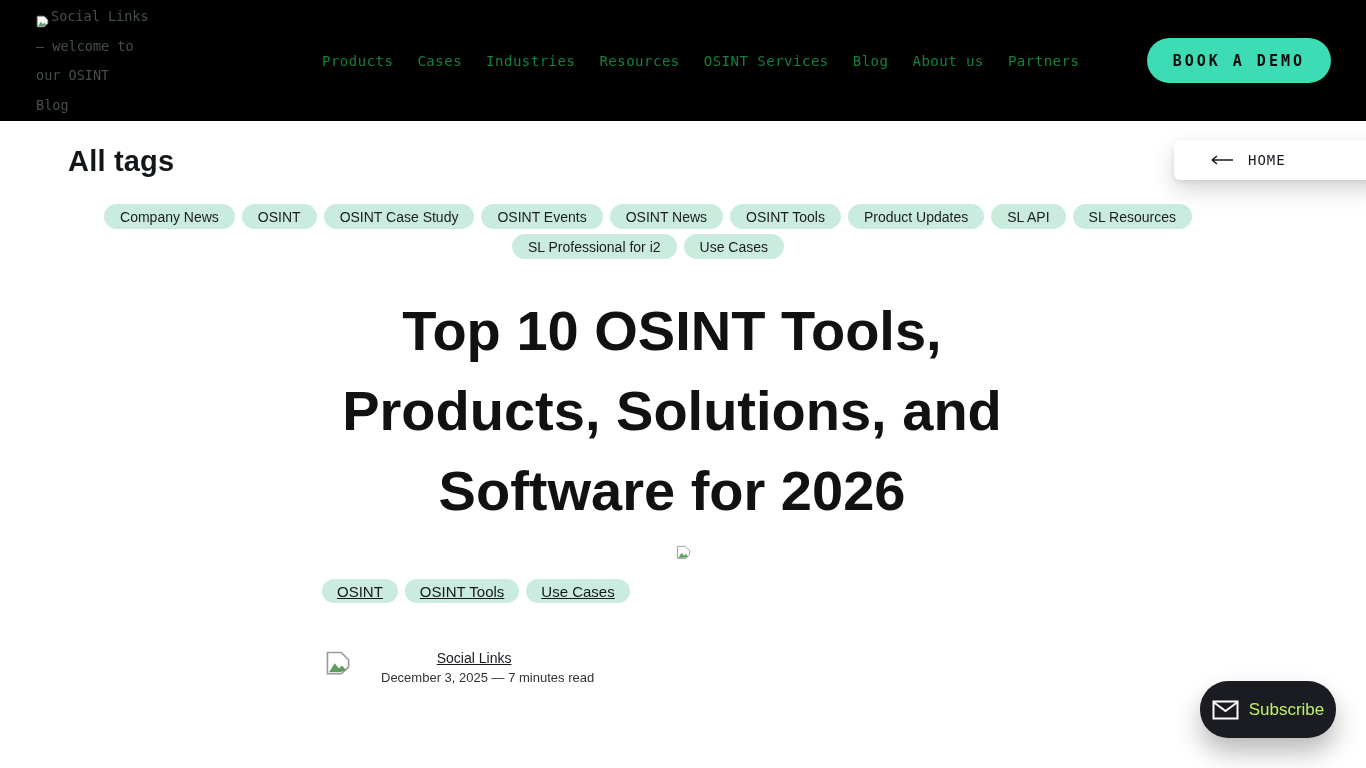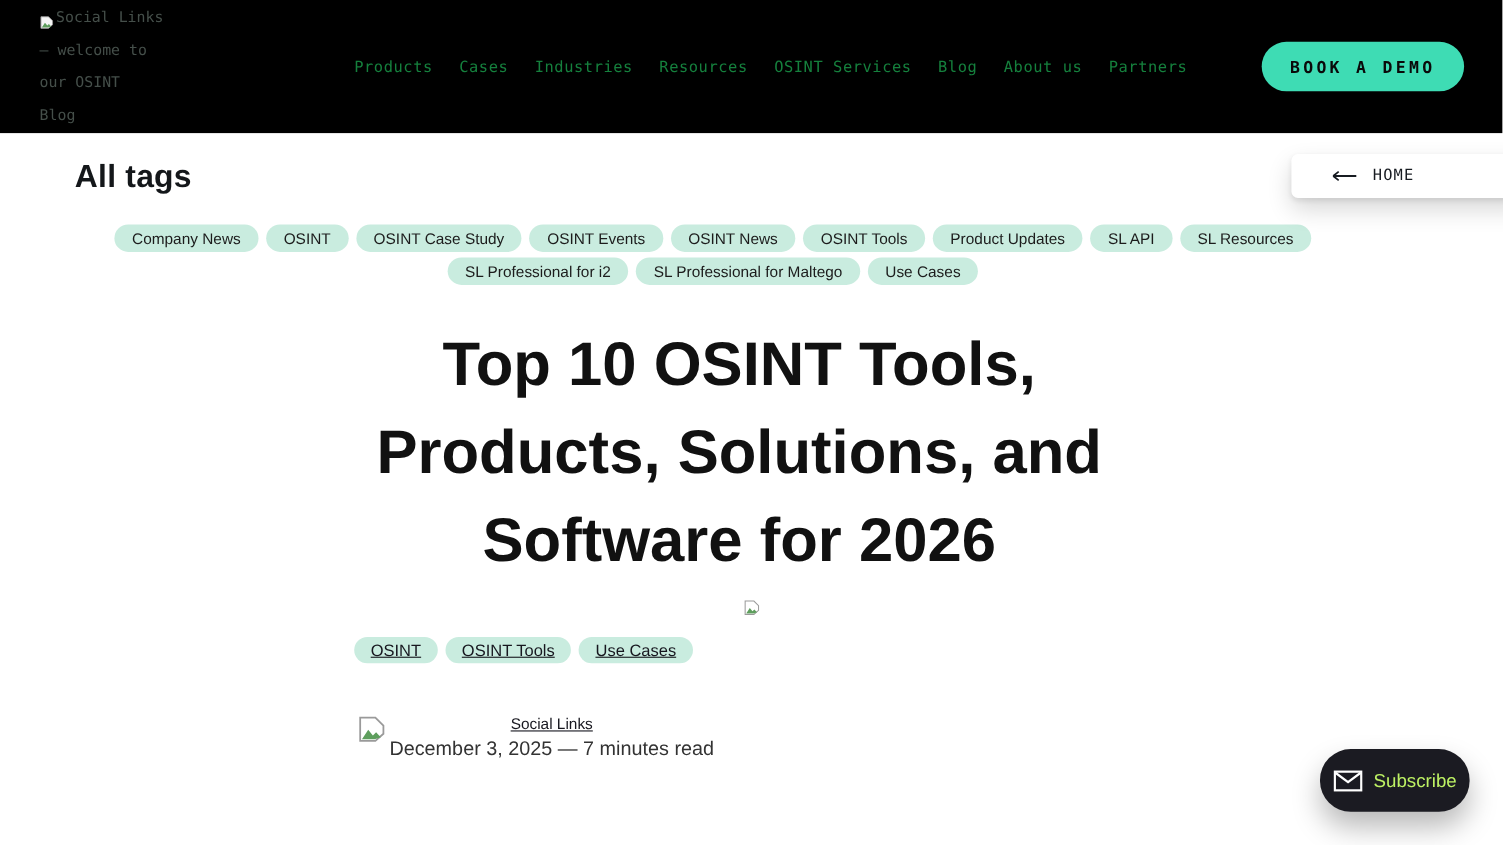--- a/index.html
+++ b/index.html
@@ -41,21 +41,21 @@
     font-weight:bold; color:#111; }
   .hero-broken { margin-top:14px; height:18px; }
   .article-tags { display:flex; gap:7px; margin-top:16px; }
   .pill-link { background:#c9ecdf; border-radius:15px; padding:3.5px 15px;
     font-size:15px; color:#17171f; text-decoration:underline; cursor:pointer;
     white-space:nowrap; }
   .author { display:flex; margin-top:47px; }
   .author-avatar { width:32px; height:30px; cursor:pointer; }
   .author-name { font-size:14px; color:#17171f; text-decoration:underline;
     cursor:pointer; }
-  .author-meta { font-size:18px; color:#333; margin-top:4px; }
+  .author-meta { font-size:13px; color:#333; margin-top:4px;margin-left:27px; }
 
   
   .subscribe-btn { position:fixed; right:30px; bottom:30px; width:136px; height:57px;
     border:none; border-radius:28px; background:#1b1b22; color:#bef264;
     display:flex; align-items:center; justify-content:center; gap:10px;
     font-family:"Liberation Sans", sans-serif; font-size:17px; cursor:pointer;
     box-shadow:0 14px 26px rgba(0,0,0,.28); }
 </style>
 </head>
 <body>
@@ -97,21 +97,20 @@
   <span class="pill">Company News</span>
   <span class="pill">OSINT</span>
   <span class="pill">OSINT Case Study</span>
   <span class="pill">OSINT Events</span>
   <span class="pill">OSINT News</span>
   <span class="pill">OSINT Tools</span>
   <span class="pill">Product Updates</span>
   <span class="pill">SL API</span>
   <span class="pill">SL Resources</span>
   <span class="pill">SL Professional for i2</span>
-  <span class="pill">SL Professional for Maltego</span>
   <span class="pill">Use Cases</span>
 </div>
 
 <article class="article">
   <h1>Top 10 OSINT Tools, Products, Solutions, and Software for 2026</h1>
 
   <div class="hero-broken">
     <svg width="15" height="15" viewBox="0 0 16 16">
       <path d="M1.5 1.5 H10 L14.5 6 V10.5 L10 14.5 H1.5 Z" fill="#fff" stroke="#9a9a9a" stroke-width="1"></path>
       <path d="M2.5 13.5 L6 8.2 L8.6 11.4 L10.4 9.6 L13 12.4 L9.6 13.5 Z" fill="#5e9e5d"></path>

